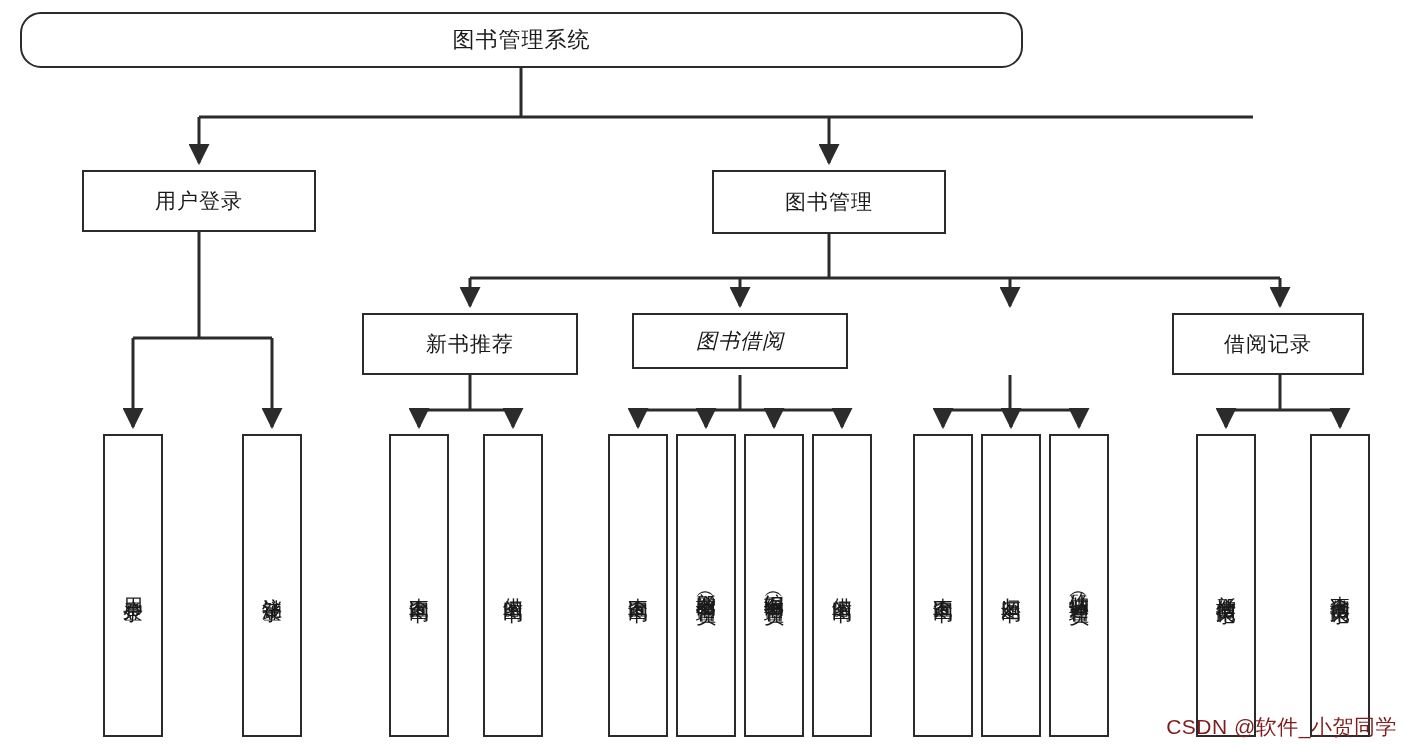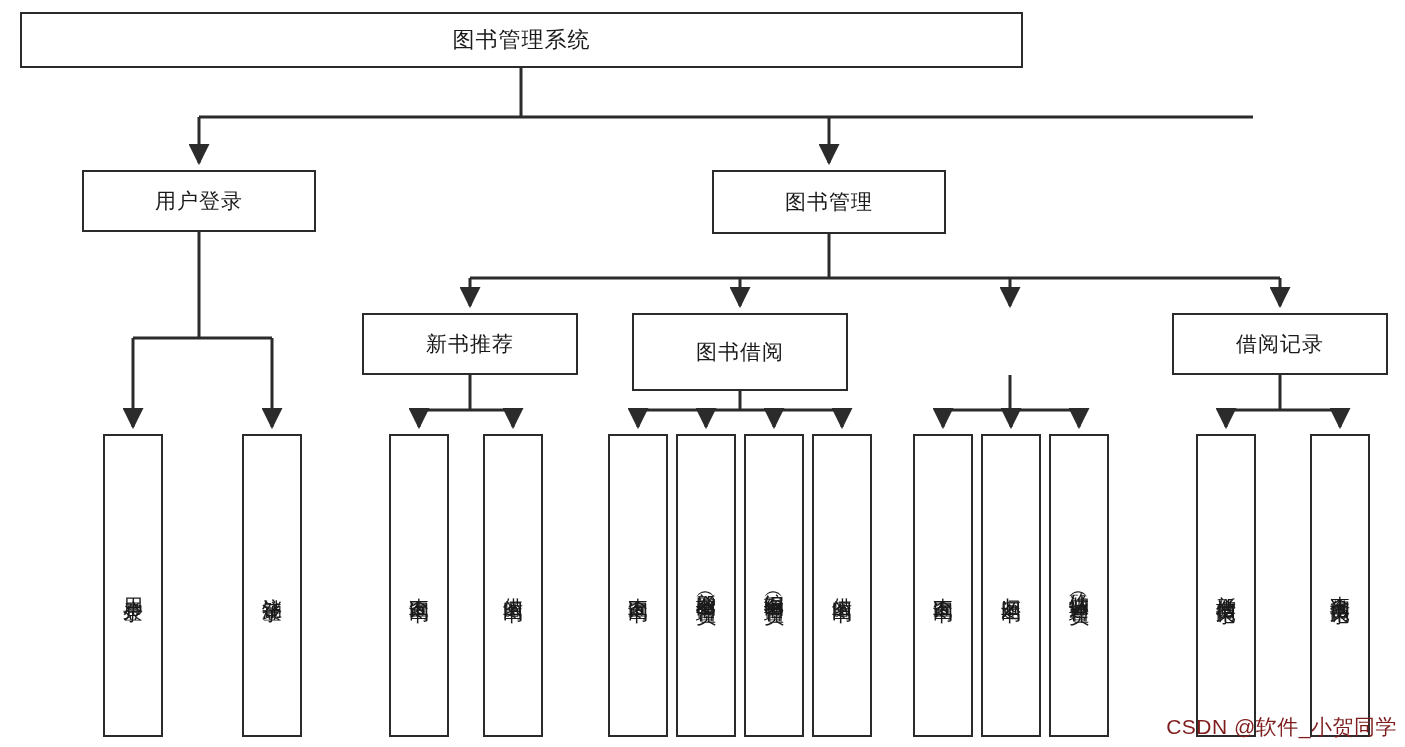--- a/index.html
+++ b/index.html
@@ -47,20 +47,21 @@
     letter-spacing: 2px;
   }
   .node.vert .vtext {
     writing-mode: vertical-rl;
     text-orientation: upright;
     white-space: nowrap;
     display: block;
   }
   .node.root {
     font-size: 22px;
+    border-radius: 21px;
   }
   .watermark {
     position: absolute;
     right: 8px;
     bottom: 6px;
     font-size: 21px;
     color: #7f1d1d;
     letter-spacing: 0.5px;
     white-space: nowrap;
   }
@@ -127,24 +128,24 @@
   <div class="node horiz" style="left: 82px; top: 170px; width: 234px; height: 62px;">
     <span>用户登录</span>
   </div>
   <div class="node horiz" style="left: 712px; top: 170px; width: 234px; height: 64px;">
     <span>图书管理</span>
   </div>
 
   <div class="node horiz" style="left: 362px; top: 313px; width: 216px; height: 62px;">
     <span>新书推荐</span>
   </div>
-  <div class="node horiz" style="left: 632px; top: 313px; width: 216px; height: 78px;">
+  <div class="node horiz" style="left: 632px; top: 313px; width: 216px; height: 56px; font-style: italic;">
     <span>图书借阅</span>
   </div>
-  <div class="node horiz" style="left: 1172px; top: 313px; width: 216px; height: 62px;">
+  <div class="node horiz" style="left: 1172px; top: 313px; width: 192px; height: 62px;">
     <span>借阅记录</span>
   </div>
 
   <div class="node vert" style="left: 103px; top: 434px; width: 60px; height: 303px;">
     <span class="vtext">用户登录</span>
   </div>
   <div class="node vert" style="left: 242px; top: 434px; width: 60px; height: 303px;">
     <span class="vtext">注销登录</span>
   </div>
   <div class="node vert" style="left: 389px; top: 434px; width: 60px; height: 303px;">

